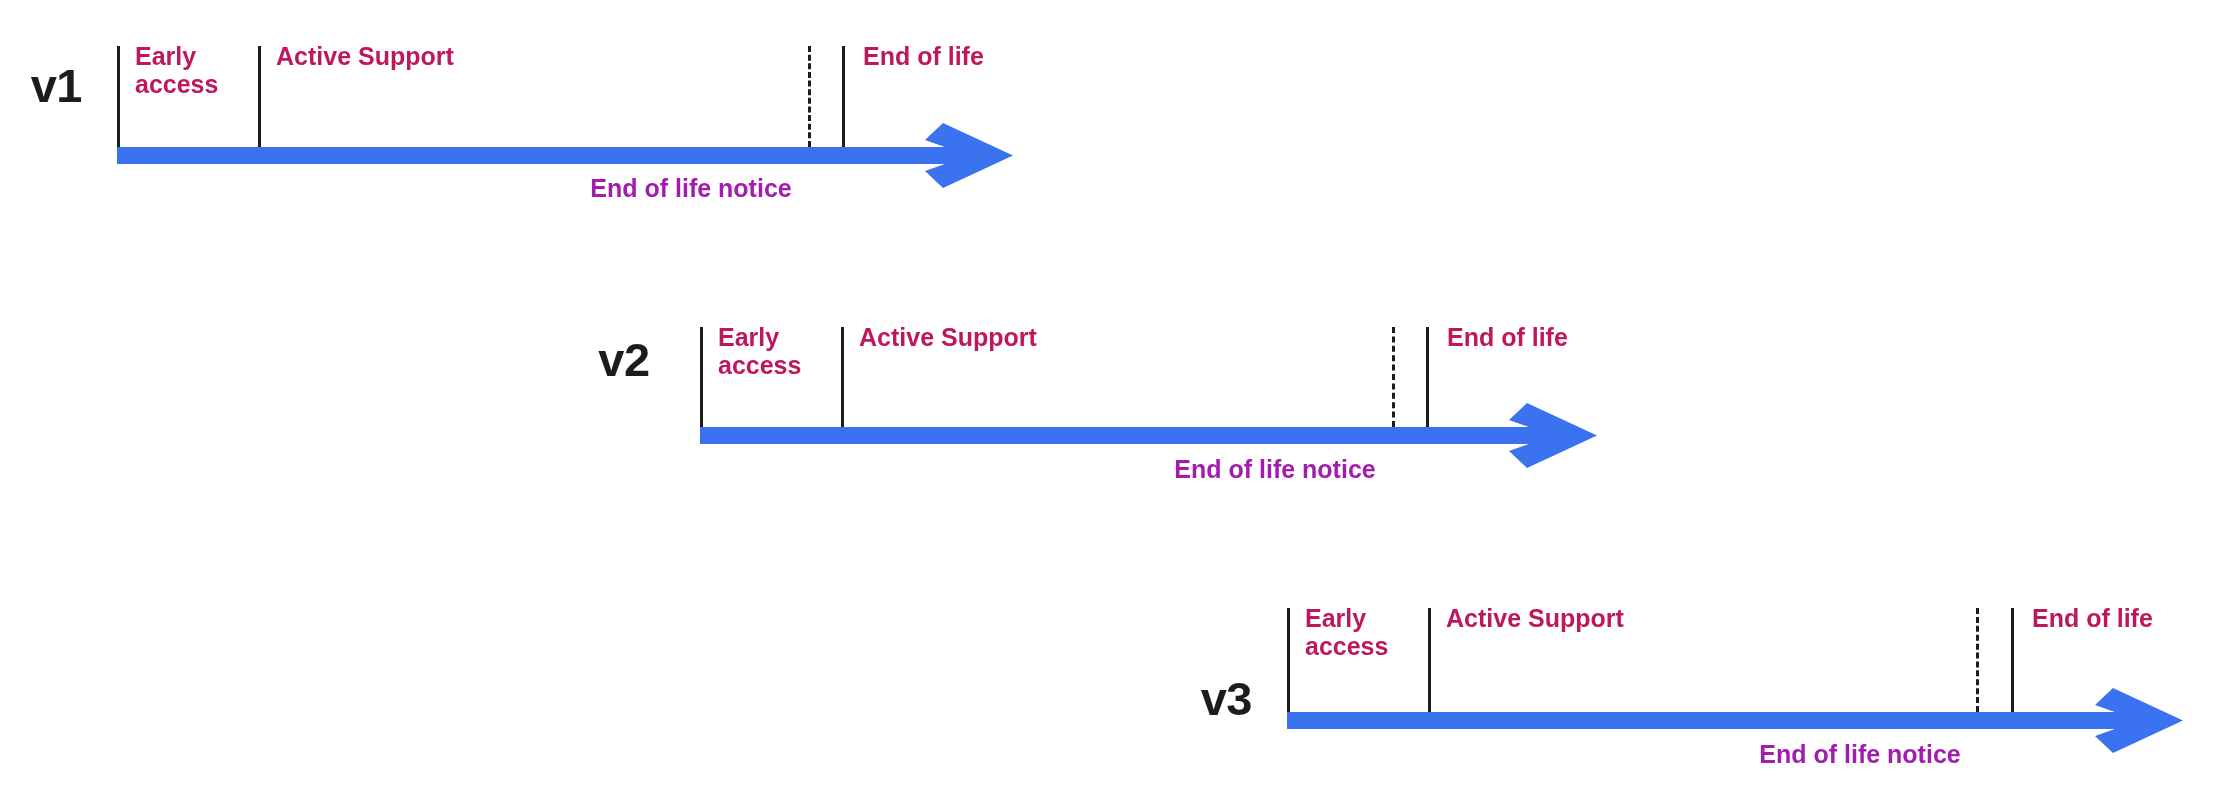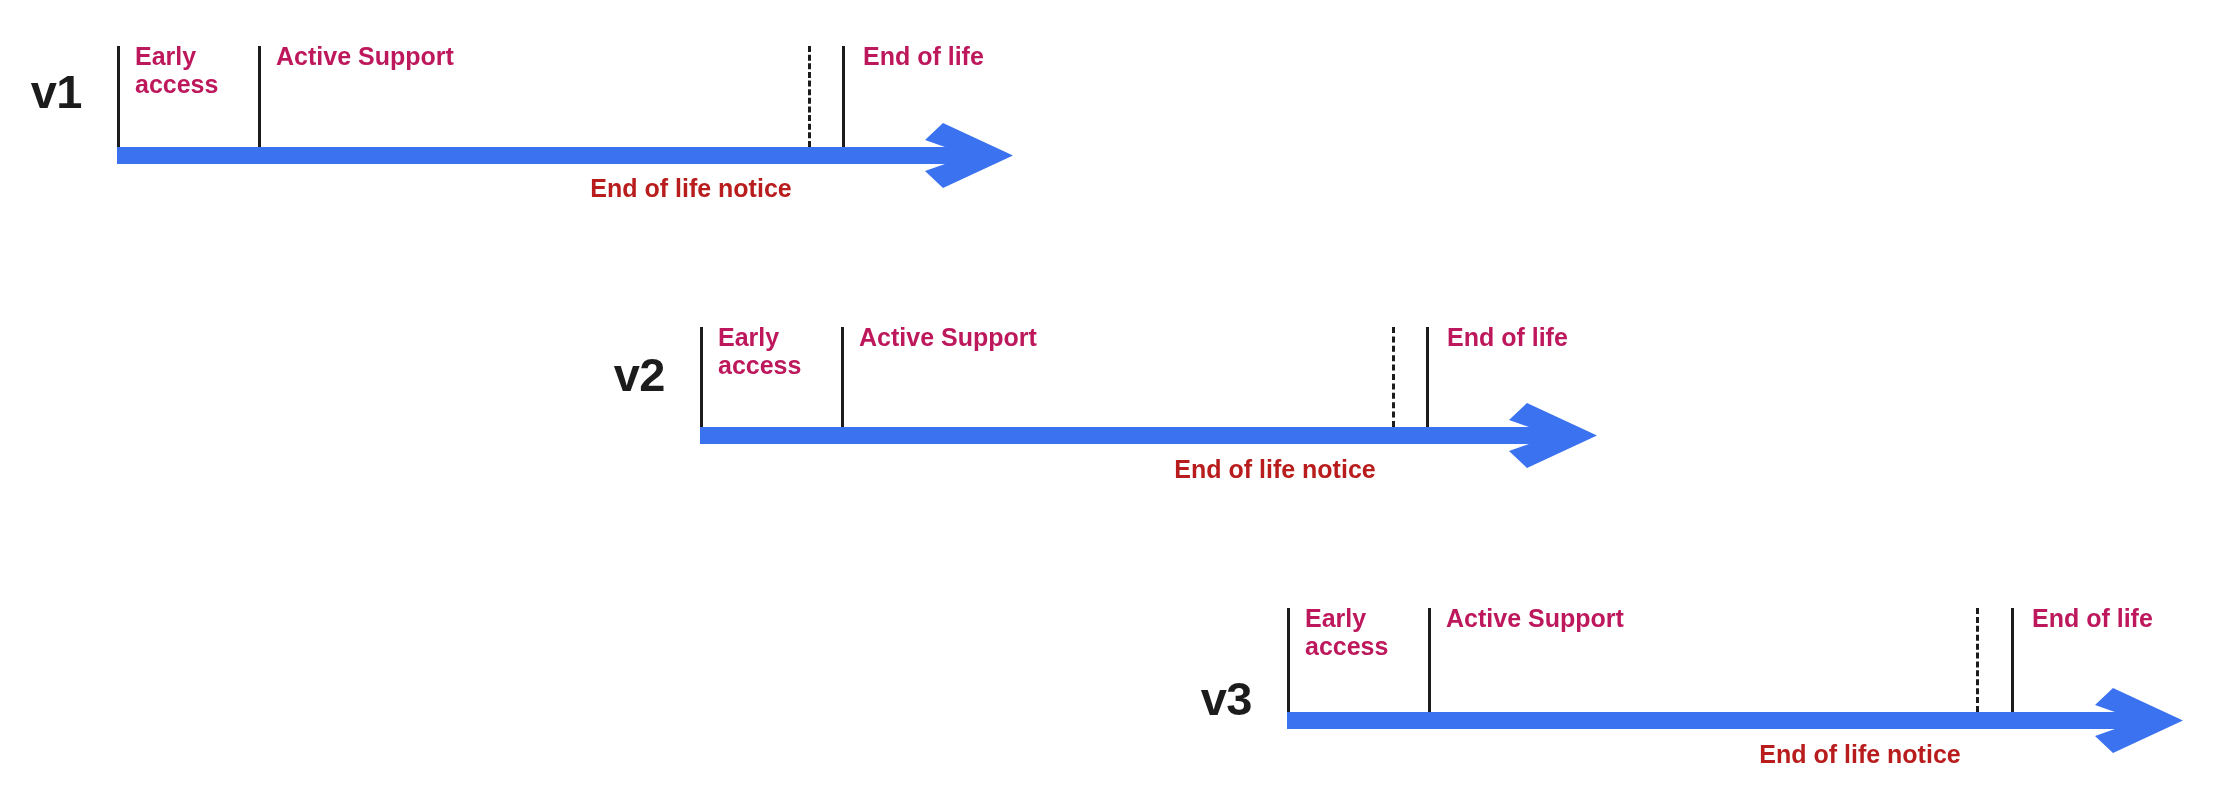--- a/index.html
+++ b/index.html
@@ -73,32 +73,32 @@
     display: block;
     overflow: visible;
   }
 
   
   .notice-label {
     position: absolute;
     font-size: 25px;
     font-weight: 700;
     line-height: 1;
-    color: #b91c1c;
+    color: #a21caf;
     white-space: nowrap;
     transform: translateX(-50%);
   }
 </style>
 </head>
 <body>
 
 <div class="diagram">
 
   <div class="track">
-    <div class="version-label" style="left:0px;width:82px;top:68px;">v1</div>
+    <div class="version-label" style="left:0px;width:82px;top:62px;">v1</div>
 
     <div class="divider" style="left:117px;top:46px;height:101px;"></div>
 
     <div class="divider" style="left:258px;top:46px;height:101px;"></div>
 
     <div class="divider dashed" style="left:808px;top:46px;height:101px;"></div>
 
     <div class="divider" style="left:842px;top:46px;height:101px;"></div>
 
     <div class="phase-label" style="left:135px;top:42px;">Early
@@ -112,21 +112,21 @@
       <svg width="896" height="17" viewBox="0 0 896 17">
         <rect x="0" y="0" width="853" height="17" fill="#3b72f0"></rect>
         <path d="M 826 -24 L 896 8.5 L 826 41 L 808 24 L 852 8.5 L 808 -7 Z" fill="#3b72f0"></path>
       </svg>
     </div>
 
     <div class="notice-label" style="left:691px;top:176px;">End of life notice</div>
   </div>
 
   <div class="track">
-    <div class="version-label" style="left:583px;width:82px;top:351px;">v2</div>
+    <div class="version-label" style="left:583px;width:82px;top:336px;text-align:center;">v2</div>
 
     <div class="divider" style="left:700px;top:327px;height:100px;"></div>
 
     <div class="divider" style="left:841px;top:327px;height:100px;"></div>
 
     <div class="divider dashed" style="left:1392px;top:327px;height:100px;"></div>
 
     <div class="divider" style="left:1426px;top:327px;height:100px;"></div>
 
     <div class="phase-label" style="left:718px;top:323px;">Early

